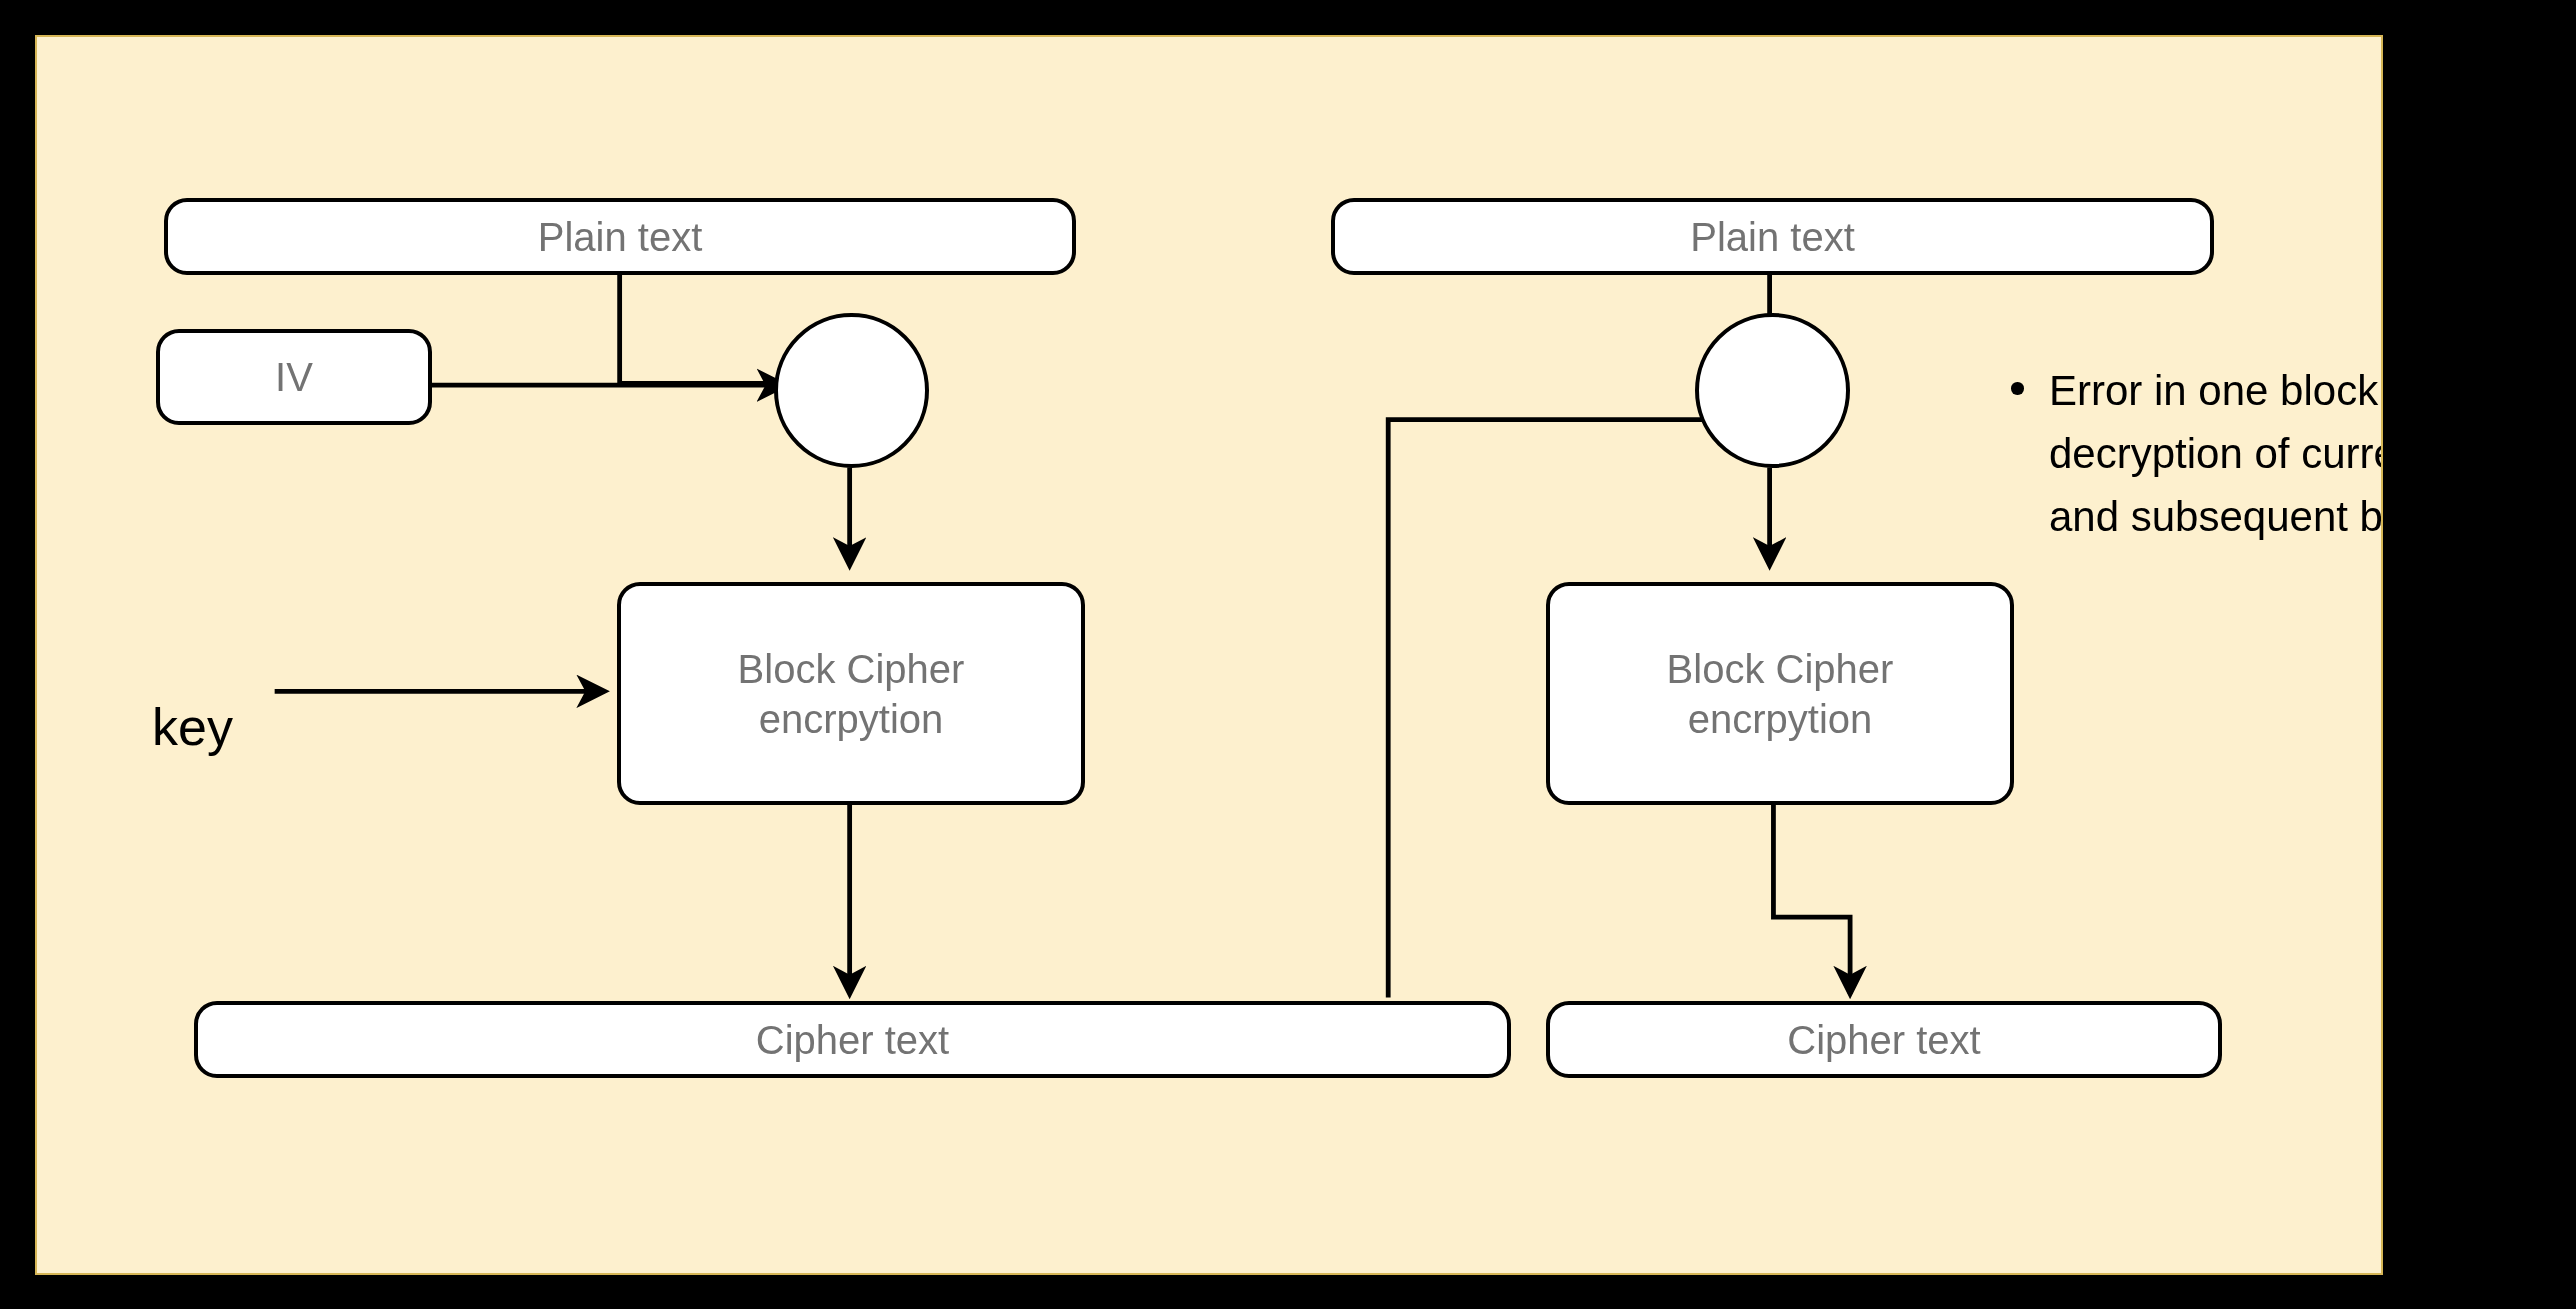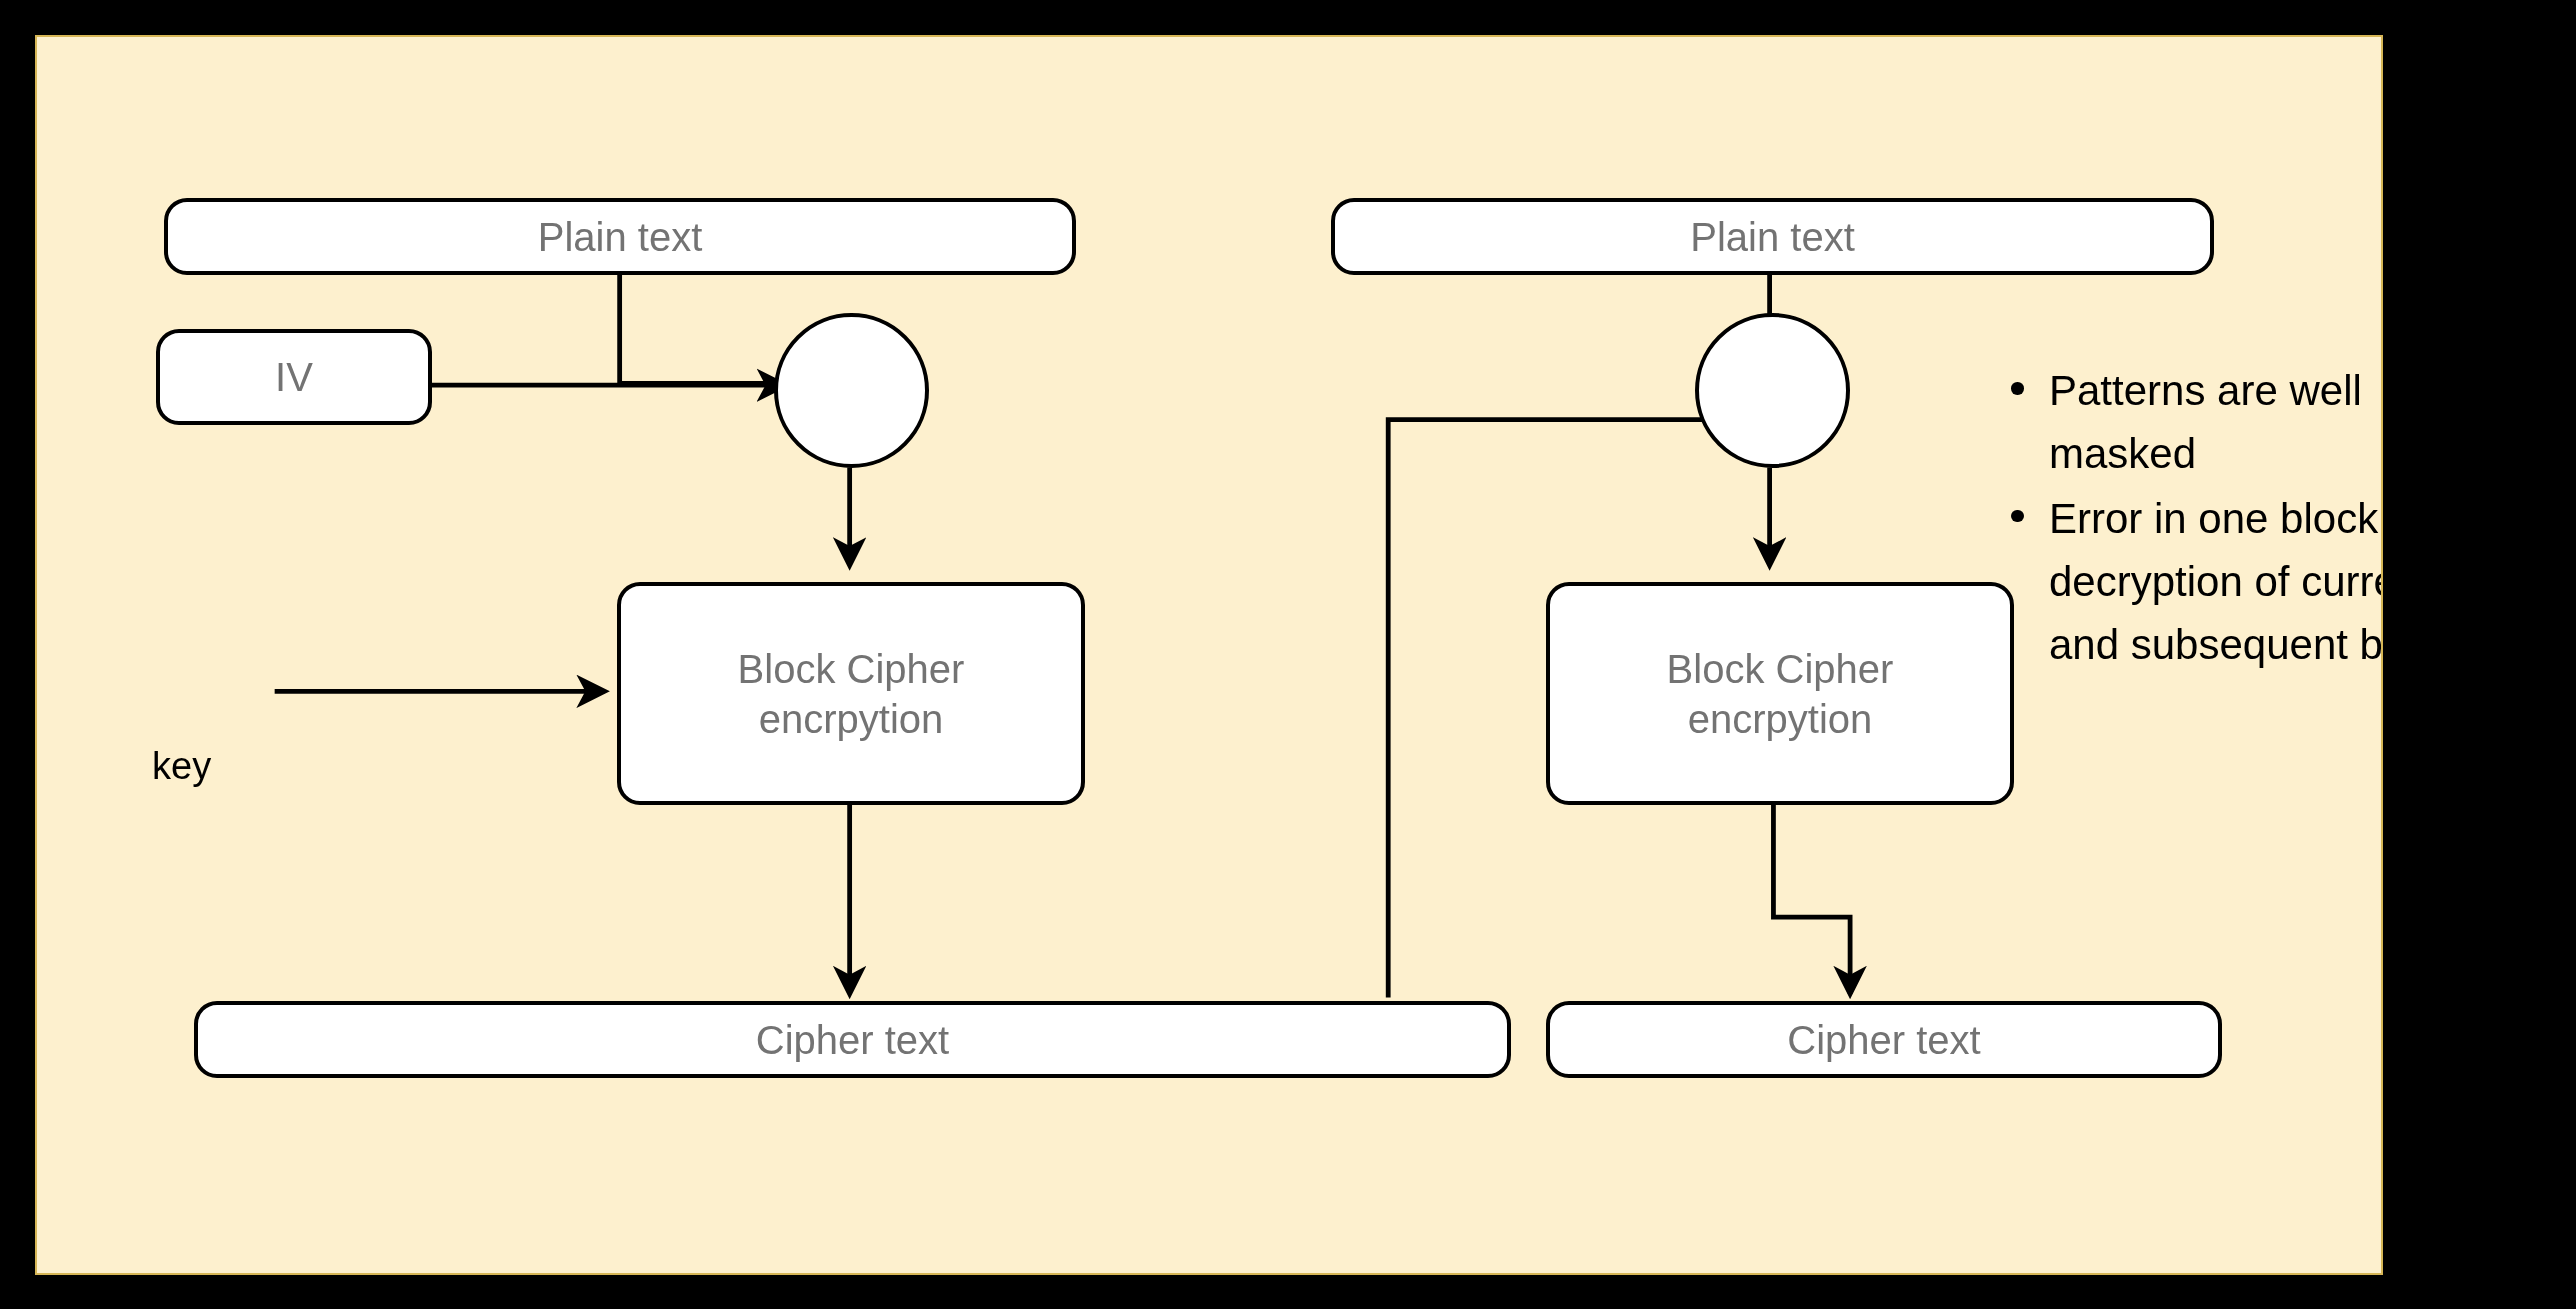--- a/index.html
+++ b/index.html
@@ -66,24 +66,23 @@
     left: 518px;
     top: 55px;
     font-size: 42px;
     color: #000000;
     white-space: nowrap;
   }
   #key-label {
     position: absolute;
     left: 115px;
     top: 660px;
-    font-size: 38px;
+    font-size: 52px;
     color: #000000;
     white-space: nowrap;
-    margin-top: 48px;
   }
   #notes-list {
     position: absolute;
     left: 1956px;
     top: 322px;
     width: 451px;
     margin: 0;
     padding: 0 0 0 56px;
     list-style: none;
     font-size: 42px;
@@ -174,19 +173,18 @@
         <span style="display:block;">Block Cipher</span>
         <span style="display:block;">encrpytion</span>
       </span>
     </div>
 
     <div class="node round" style="left:1509px; top:964px; width:676px; height:77px;">
       <span>Cipher text</span>
     </div>
 
     <ul id="notes-list">
-      <li>Patterns are well masked</li>
       <li>Error in one block affect decryption of current and subsequent blocks</li>
     </ul>
 
   </div>
 </div>
 
 
 </body></html>

